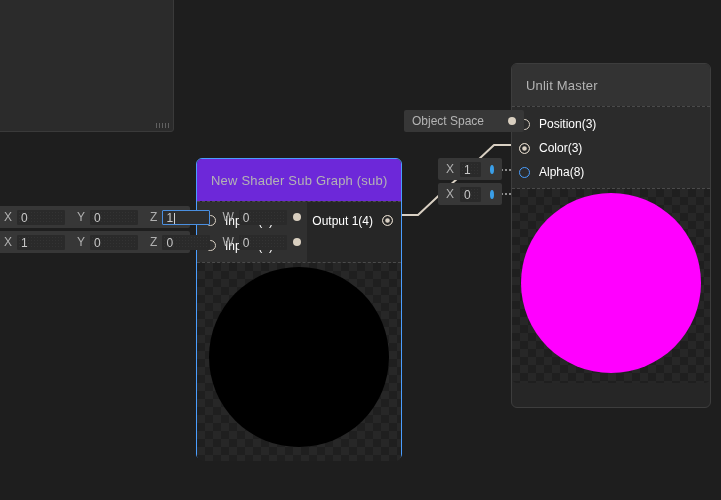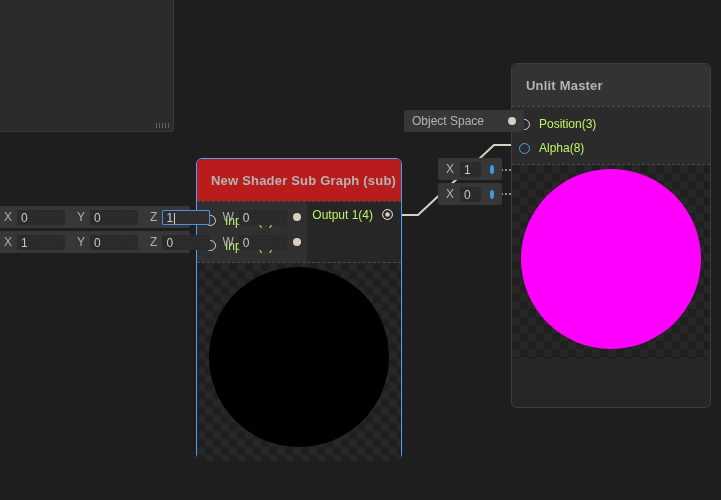--- a/index.html
+++ b/index.html
@@ -22,44 +22,44 @@
   .resize-grip{
     position:absolute;right:3px;bottom:3px;width:14px;height:5px;
     background:repeating-linear-gradient(90deg,#6a6a6a 0 1px,transparent 1px 3px);
     opacity:.85;
   }
 
   
   .node{position:absolute;background:#262626;border-radius:6px;box-sizing:border-box;}
   .node-header{
     height:42px;background:#393939;border-radius:5px 5px 0 0;
-    display:flex;align-items:center;padding:0 14px;box-sizing:border-box;font-weight:bold;
+    display:flex;align-items:center;padding:0 14px;box-sizing:border-box;
   }
   .node-title{color:#b4b4b4;font-size:13px;letter-spacing:.2px;white-space:nowrap;}
   .sep{height:0;border-top:1px dashed #4a4a4a;}
 
   
   #subgraph{
     left:196px;top:158px;width:206px;height:302px;
     border:1px solid #4a9eff;background:#262626;
   }
-  #subgraph .node-header{background:#b91c1c;}
+  #subgraph .node-header{background:#6d28d9;}
   .sg-ports{display:flex;height:60px;}
   .sg-in{width:110px;background:#303030;padding-top:6px;box-sizing:border-box;}
-  .sg-out{flex:1;background:#262626;box-sizing:border-box;}
+  .sg-out{flex:1;background:#262626;padding-top:6px;box-sizing:border-box;}
   .port-row{display:flex;align-items:center;height:25px;padding-left:8px;}
   .port-row.out{justify-content:flex-end;padding-right:8px;padding-left:0;}
   .port-dot{
     width:11px;height:11px;border-radius:50%;
     border:1.7px solid #d9d0c3;box-sizing:border-box;background:transparent;
     flex:0 0 auto;
   }
   .port-dot.filled{background:#d9d0c3;box-shadow:inset 0 0 0 2.2px #262626;}
   .port-dot.blue{border-color:#4a9eff;}
-  .port-label{color:#bef264;font-size:12px;margin-left:9px;white-space:nowrap;}
+  .port-label{color:#ffffff;font-size:12px;margin-left:9px;white-space:nowrap;}
   .port-row.out .port-label{margin-left:0;margin-right:9px;}
 
   
   .preview{
     position:relative;overflow:hidden;
     background-color:#1f1f1f;
     background-image:
       linear-gradient(45deg,#272727 25%,transparent 25%,transparent 75%,#272727 75%),
       linear-gradient(45deg,#272727 25%,transparent 25%,transparent 75%,#272727 75%);
     background-size:16px 16px;
@@ -180,20 +180,24 @@
       <span class="node-title">Unlit Master</span>
     </div>
     <div class="sep"></div>
 
     <div class="master-ports">
       <div class="port-row">
         <span class="port-dot"></span>
         <span class="port-label">Position(3)</span>
       </div>
       <div class="port-row">
+        <span class="port-dot filled"></span>
+        <span class="port-label">Color(3)</span>
+      </div>
+      <div class="port-row">
         <span class="port-dot blue"></span>
         <span class="port-label">Alpha(8)</span>
       </div>
     </div>
     <div class="sep"></div>
 
     <div class="preview" style="height:194px;border-radius:0 0 5px 5px;">
       <div class="sphere" id="ma-sphere" style="left: 9px; top: 4px; width: 180px; height: 180px; background: rgb(255, 0, 255);"></div>
     </div>
   </div>

